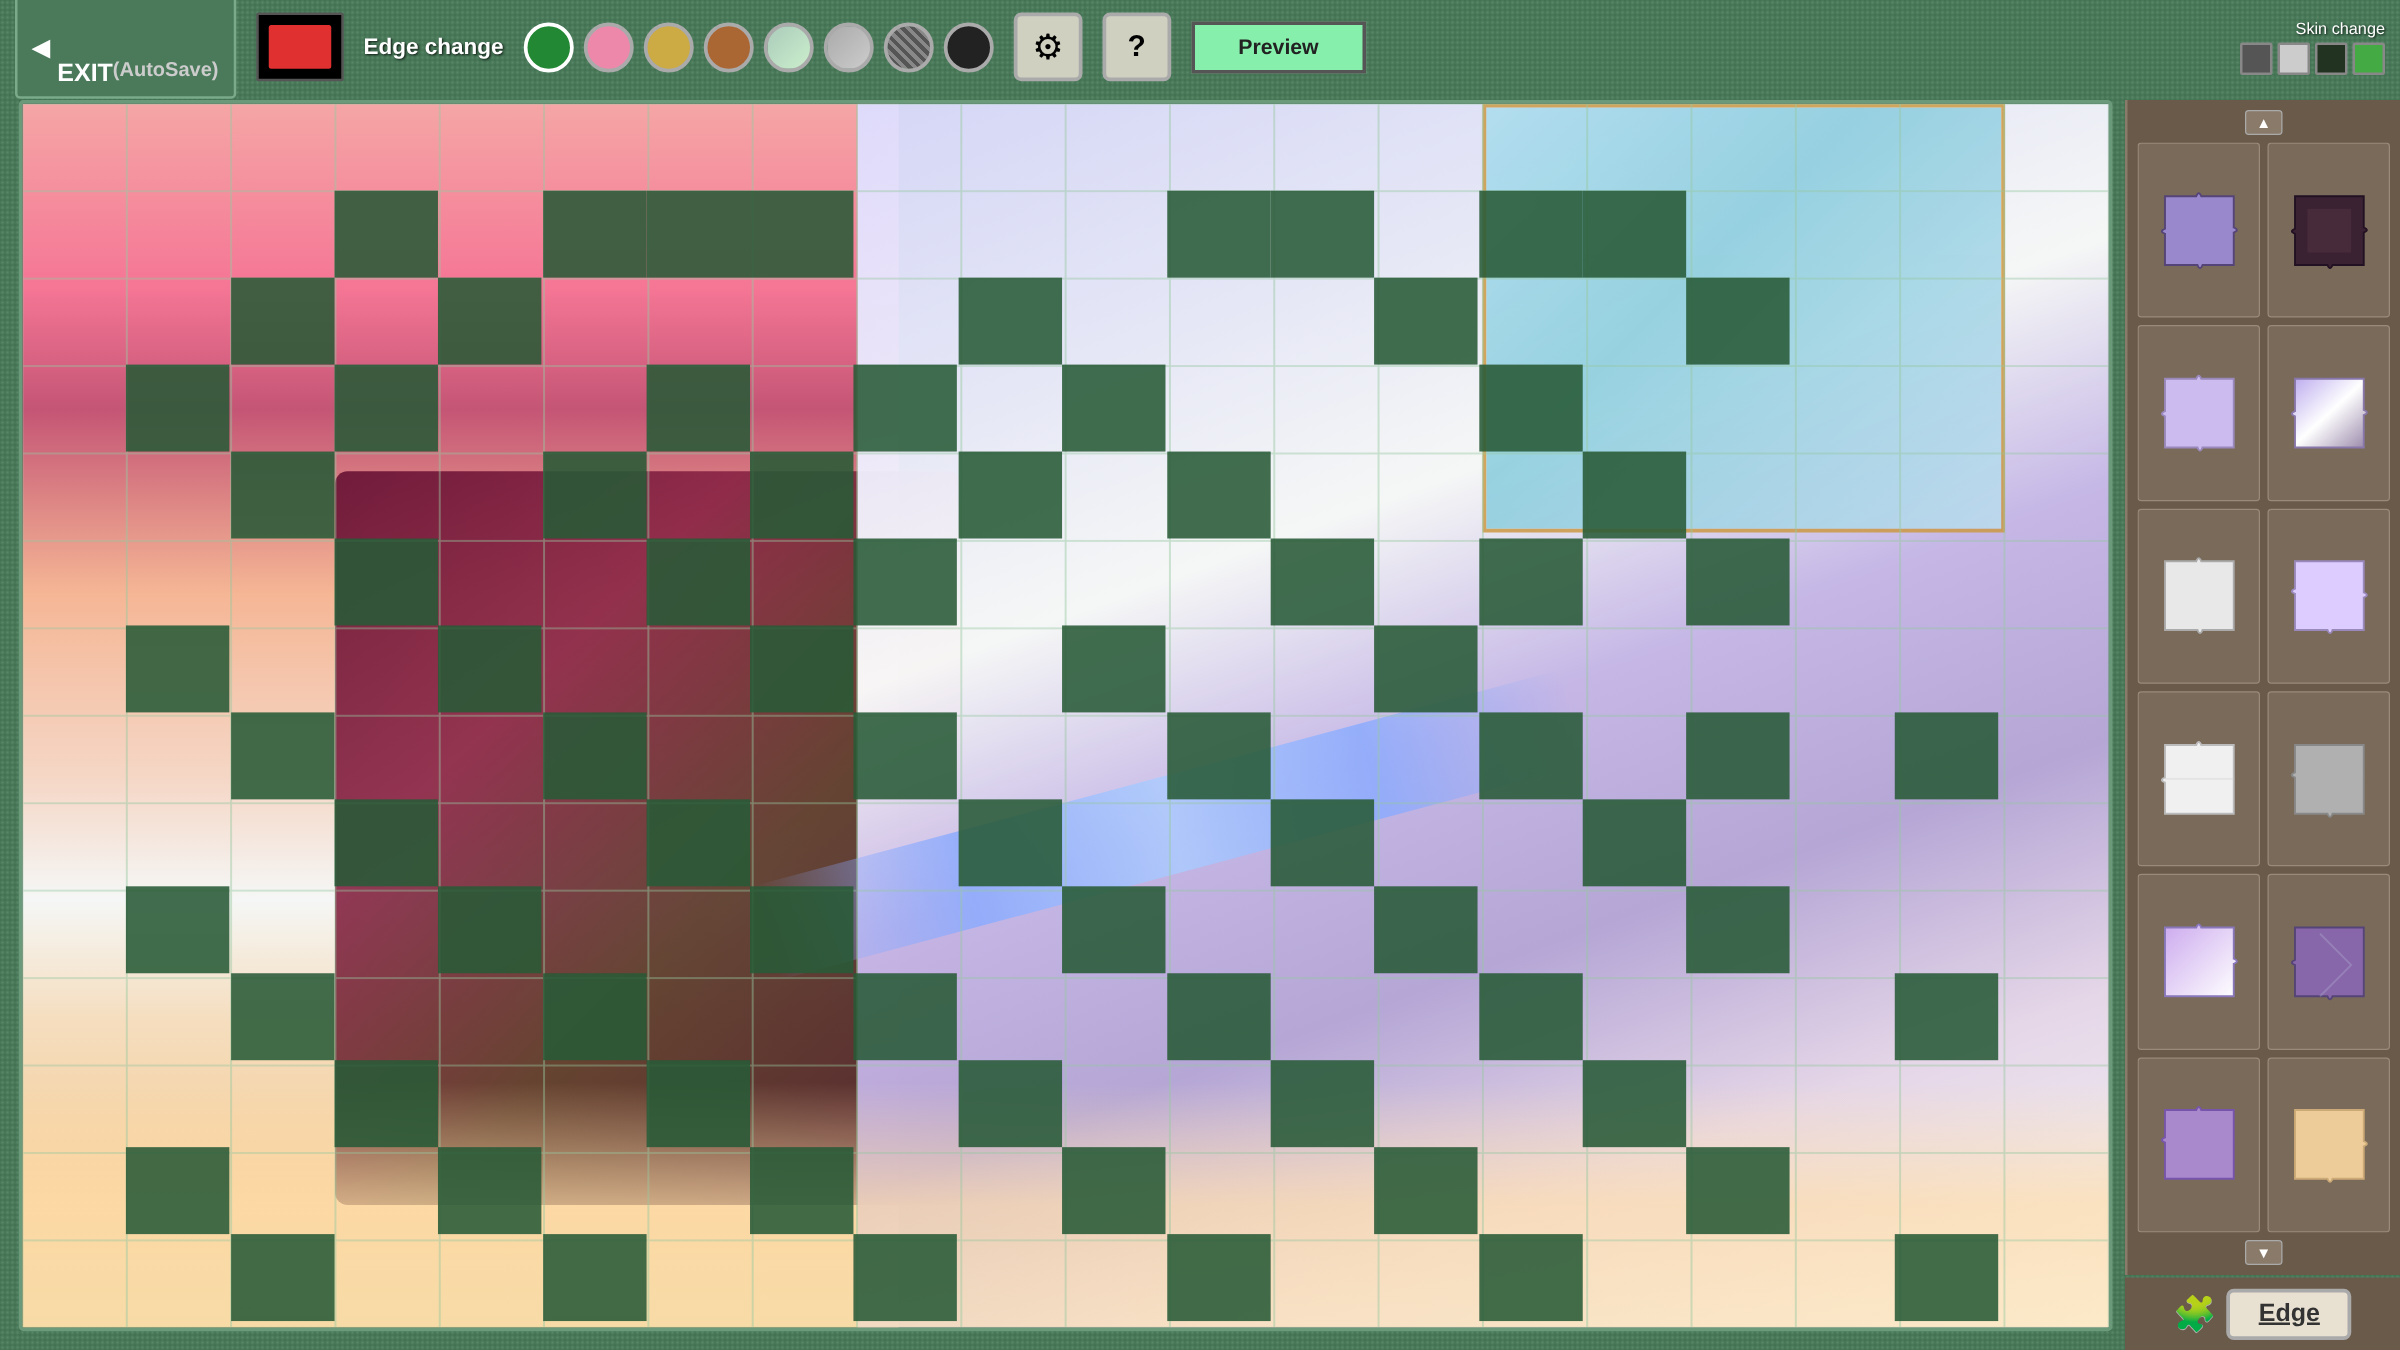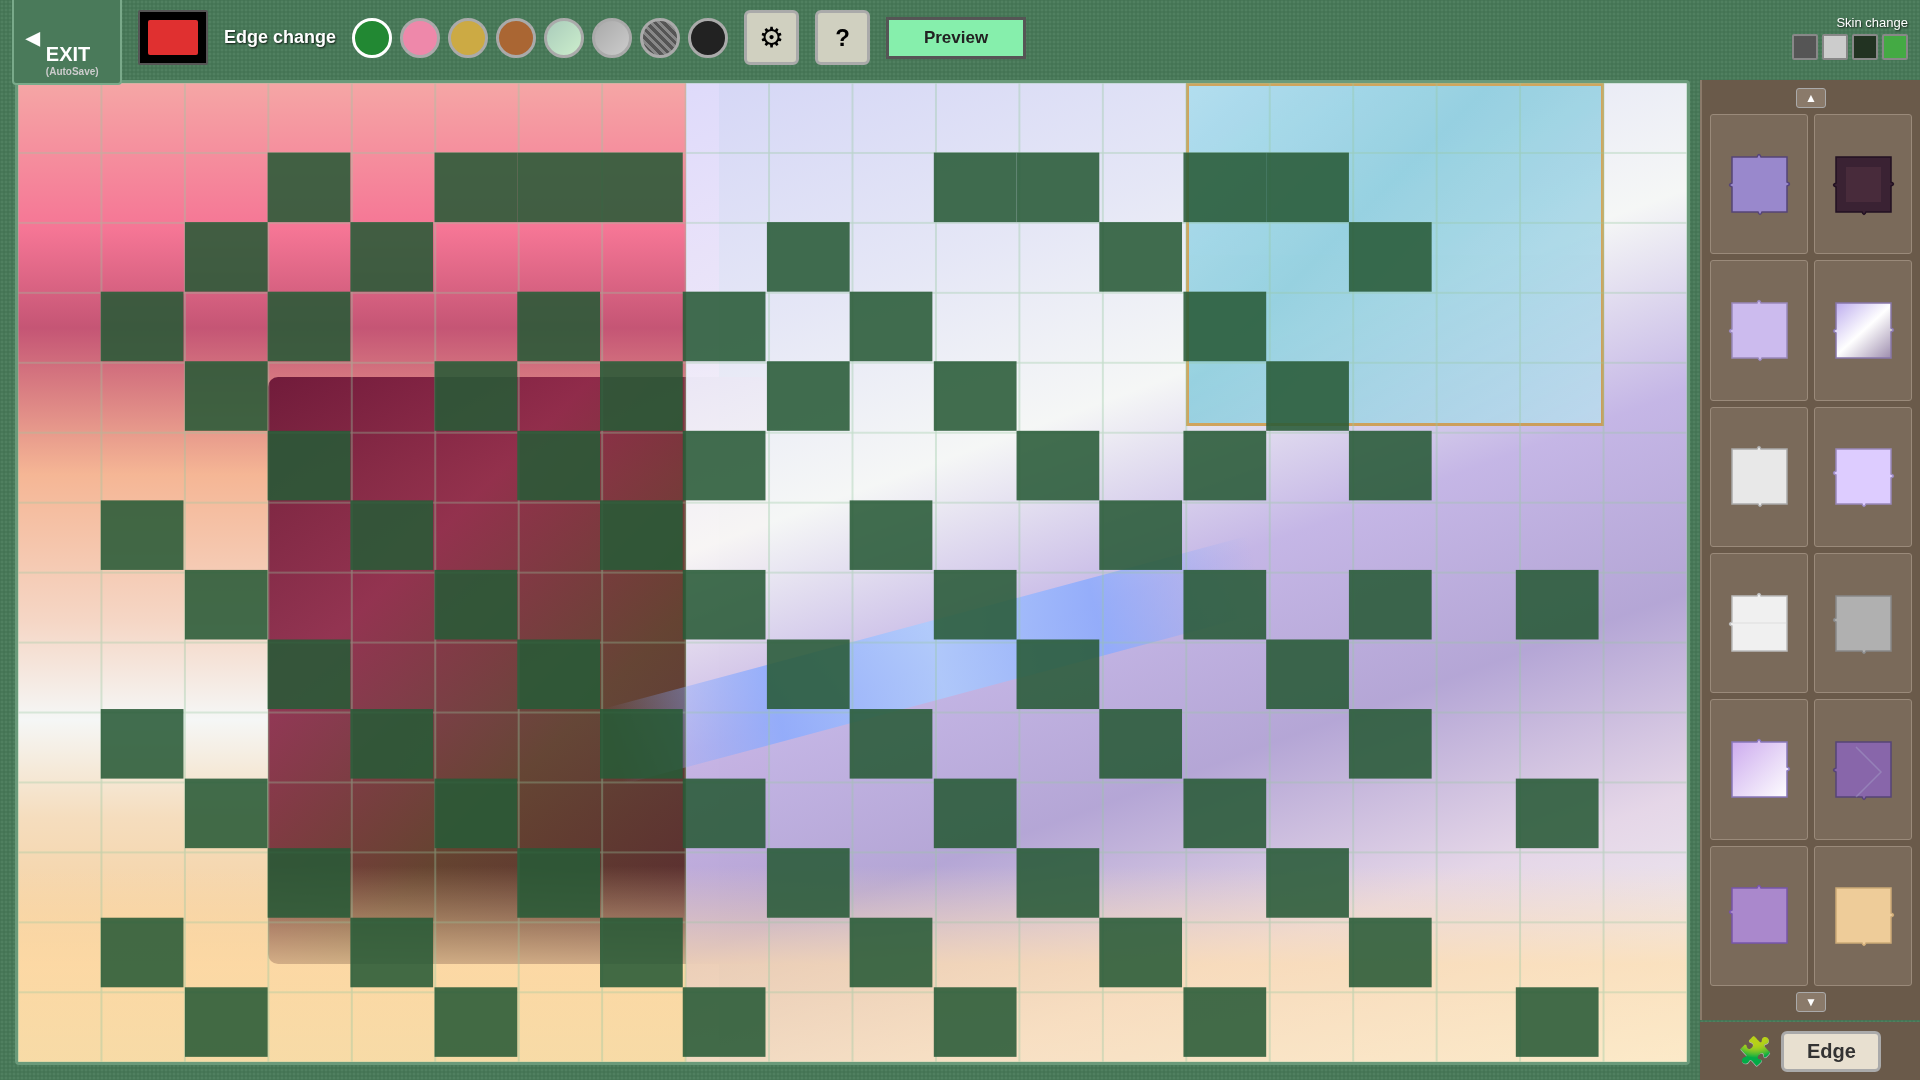--- a/index.html
+++ b/index.html
@@ -50,26 +50,26 @@
       color: white;
       font-size: 20px;
       font-weight: bold;
       min-width: 110px;
     }
     .exit-btn .arrow {
       font-size: 18px;
     }
     .exit-btn .label-container {
       display: flex;
-      flex-direction: column;
+      flex-direction: row;
       align-items: flex-start;
       margin-top: 44px;
     }
     .exit-btn .autosave {
-      font-size: 10px;
+      font-size: 16px;
       color: #ccc;
     }
 
     
     .color-swatch-box {
       background: #000;
       border: 2px solid #555;
       width: 70px;
       height: 55px;
       display: flex;
@@ -247,20 +247,21 @@
       background: #e8e0d0;
       border: 3px solid #aaa;
       border-radius: 6px;
       padding: 6px 20px;
       font-size: 20px;
       font-weight: bold;
       cursor: pointer;
       color: #333;
       min-width: 100px;
       text-align: center;
+      text-decoration: underline;
     }
 
     
     .jigsaw-overlay {
       position: absolute;
       inset: 0;
       pointer-events: none;
     }
   </style>
 </head>

